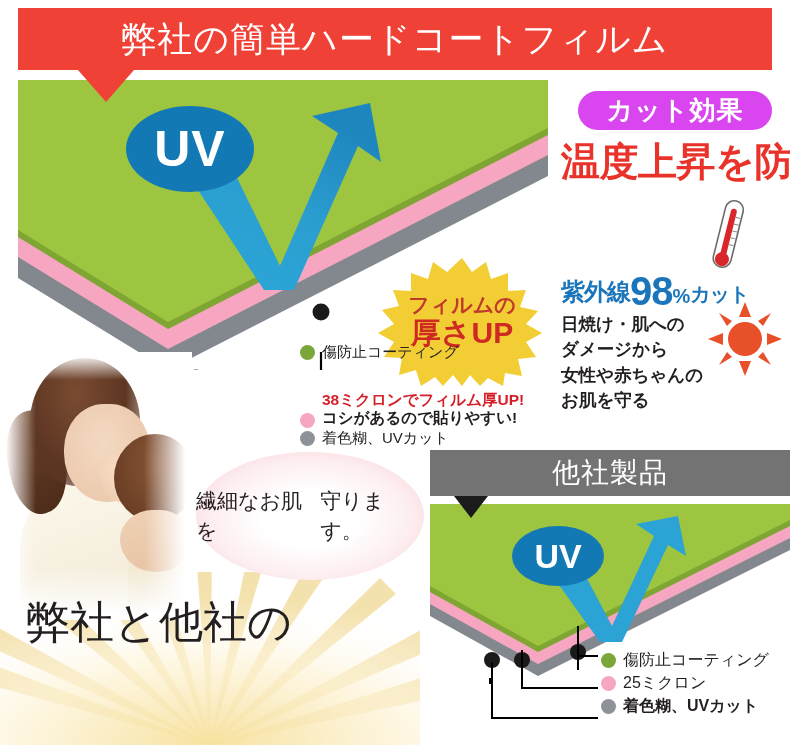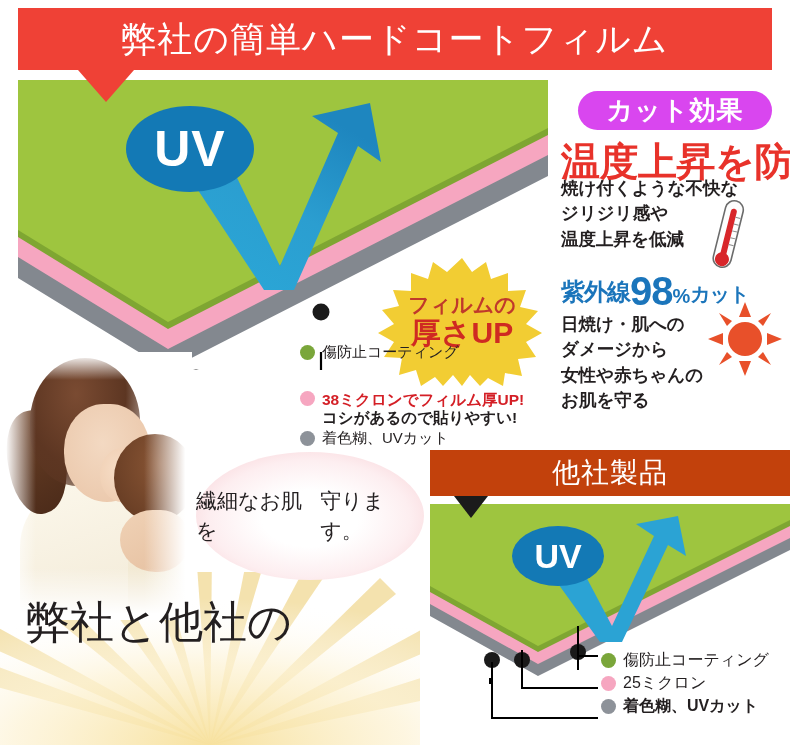--- a/index.html
+++ b/index.html
@@ -201,21 +201,21 @@
     font-size:44px;color:#231f20;letter-spacing:0px;line-height:1.05;white-space:nowrap;
   }
   #compare-head .c2{
     font-size:44px;color:#a32018;letter-spacing:0px;line-height:1.12;white-space:nowrap;
     margin-top:2px;
   }
 
   
   #other-banner{
     position:absolute;left:430px;top:450px;width:360px;height:46px;
-    background:#c2410c;z-index:30;
+    background:#737373;z-index:30;
   }
   #other-title{
     position:absolute;left:0;top:0;width:360px;height:46px;
     display:flex;align-items:center;justify-content:center;
     color:#fff;font-size:28px;font-weight:400;letter-spacing:1px;white-space:nowrap;
   }
   #other-tab{
     position:absolute;left:454px;top:496px;
     width:0;height:0;
     border-left:17px solid transparent;
@@ -291,21 +291,21 @@
         <div class="burst-l2">厚さUP</div>
       </div>
     </div>
   </div>
 
   <div id="main-legend">
     <div class="lg-row">
       <span class="lg-dot dot-green"></span>
       <span class="lg-txt">傷防止コーティング</span>
     </div>
-    <div class="lg-row lg-stack" style="align-items:flex-start;margin-top:29px;">
+    <div class="lg-row lg-stack" style="align-items:flex-end;margin-top:29px;">
       <span class="lg-dot dot-pink"></span>
       <span class="lg-two">
         <span class="lg-txt-red" style="display:block;">38ミクロンでフィルム厚UP!</span>
         <span class="lg-txt-blk" style="display:block;">コシがあるので貼りやすい!</span>
       </span>
     </div>
     <div class="lg-row">
       <span class="lg-dot dot-gray"></span>
       <span class="lg-txt">着色糊、UVカット</span>
     </div>
@@ -313,23 +313,20 @@
 
   <div id="header-banner">
     <div id="header-title">弊社の簡単ハードコートフィルム</div>
   </div>
   <div id="header-tab"></div>
 
   <div id="cut-pill">
     <span>カット効果</span>
   </div>
   <div id="temp-head">温度上昇を防ぐ</div>
-  <div id="temp-body" style="white-space:pre-line;">焼け付くような不快な
-ジリジリ感や
-温度上昇を低減</div>
 
   <div id="thermo">
     <svg width="44" height="78" viewBox="0 0 44 78">
       <g transform="rotate(14 22 39)">
         <rect x="13" y="4" width="18" height="68" rx="9" fill="#fdfdfd" stroke="#6b6b6b" stroke-width="1.6"></rect>
         <rect x="19" y="12" width="6" height="54" rx="3" fill="#d8262a"></rect>
         <circle cx="22" cy="64" r="7" fill="#d8262a"></circle>
         <g stroke="#8a8a8a" stroke-width="1">
           <line x1="25" y1="20" x2="30" y2="20"></line>
           <line x1="25" y1="27" x2="30" y2="27"></line>

